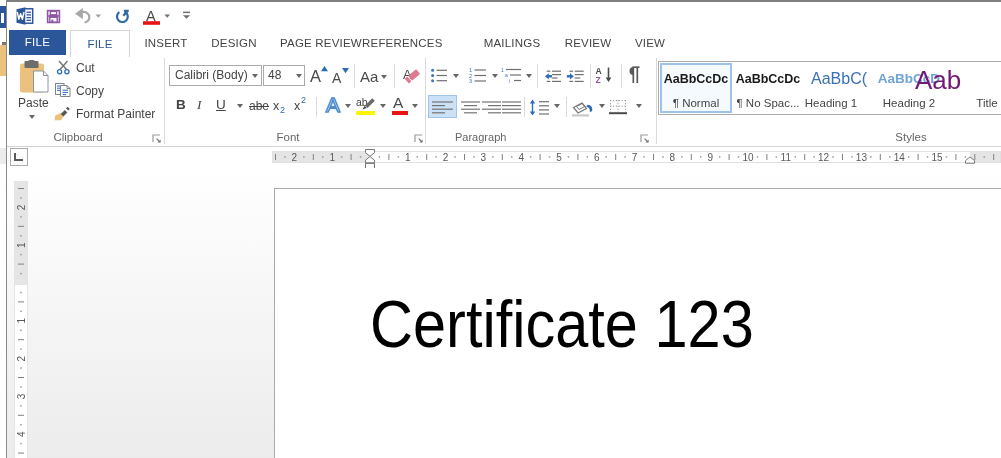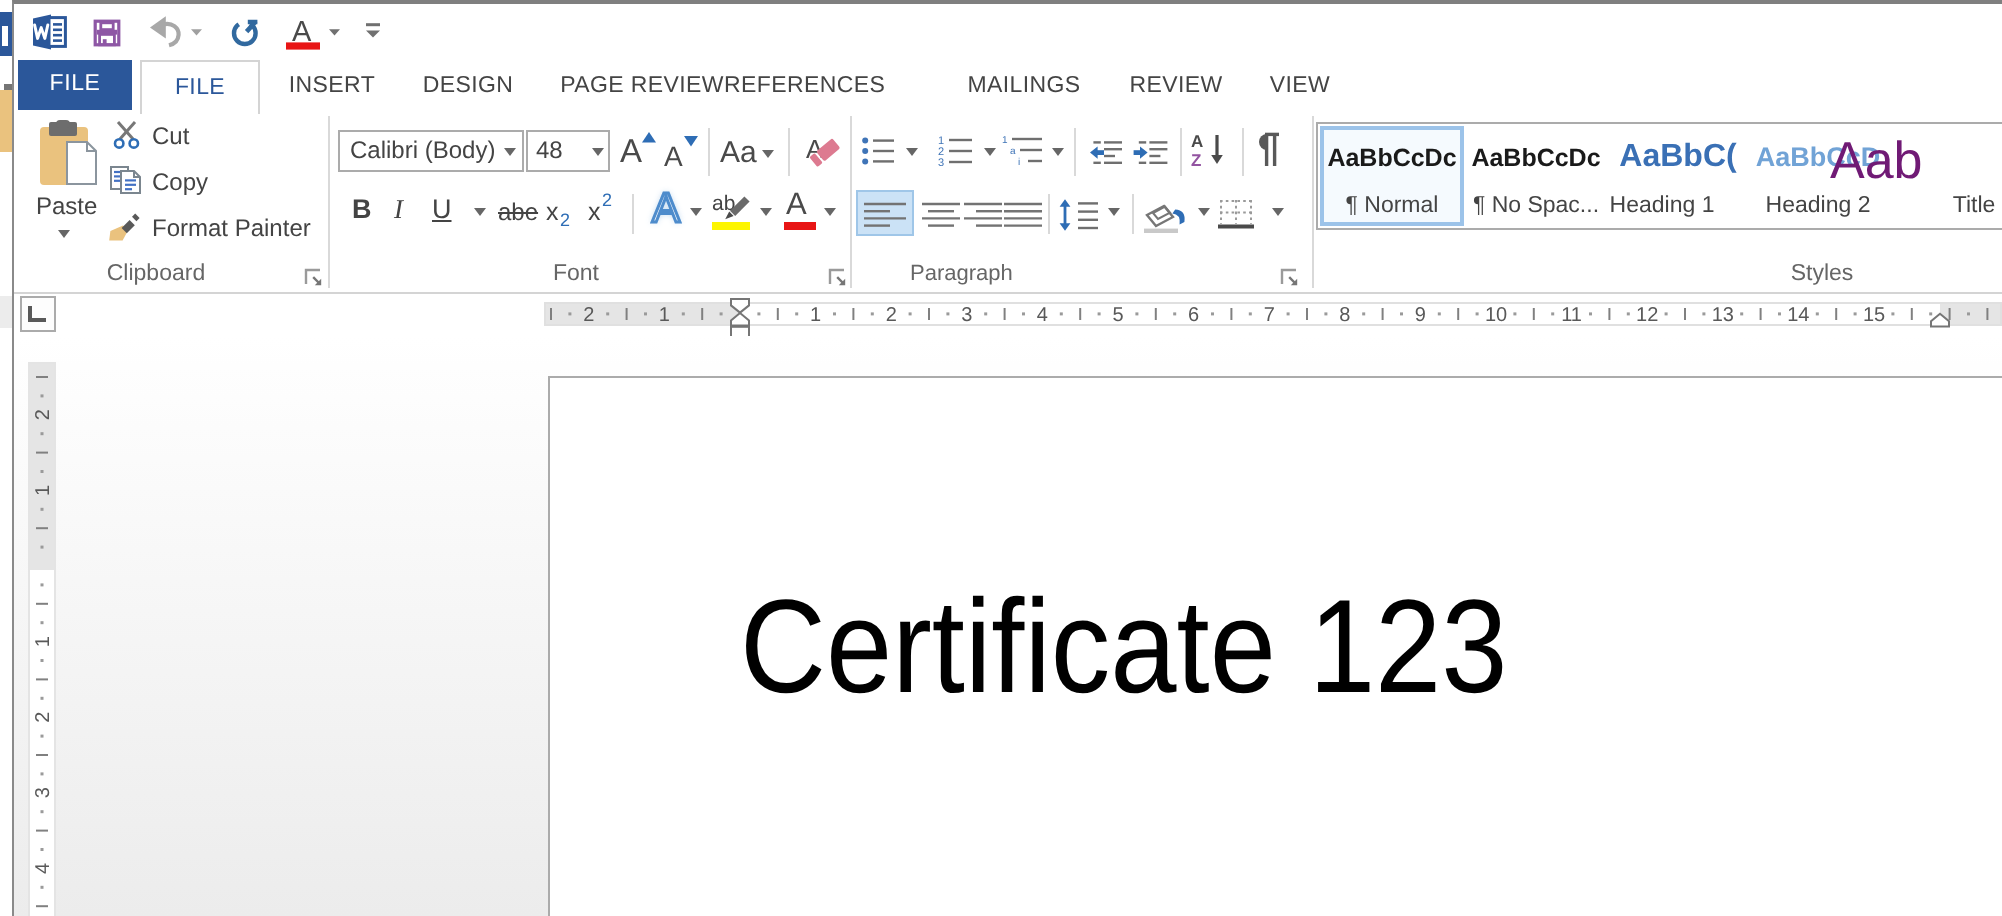--- a/index.html
+++ b/index.html
@@ -307,21 +307,21 @@
 <path d="M1,8 V1 H8" fill="none" stroke="#9a9a9a" stroke-width="1.2"></path>
 <path d="M4.6,4.6 l3.4,3.4" fill="none" stroke="#767676" stroke-width="1.2"></path>
 <path d="M8.6,5.4 v3.2 h-3.2 z" fill="#767676"></path>
 </svg>
     <div class="abs" style="left:658px;top:61px;width:343px;height:54px;border:1px solid #ababab;border-right:none;background:#fff"></div>
     <div class="abs" style="left:660px;top:63px;width:72px;height:50px;border:2px solid #9cc3e9;background:#f5fafe"></div>
     <div class="abs" style="left:636px;top:64px;width:120px;text-align:center;font-size:12.5px;font-weight:600;color:#1a1a1a;line-height:30px;white-space:nowrap">AaBbCcDc</div>
     <div class="abs" style="left:636px;top:97px;width:120px;text-align:center;font-size:11.5px;color:#444;white-space:nowrap">¶ Normal</div>
     <div class="abs" style="left:708px;top:64px;width:120px;text-align:center;font-size:12.5px;font-weight:600;color:#1a1a1a;line-height:30px;white-space:nowrap">AaBbCcDc</div>
     <div class="abs" style="left:708px;top:97px;width:120px;text-align:center;font-size:11.5px;color:#444;white-space:nowrap">¶ No Spac...</div>
-    <div class="abs" style="left:779px;top:64px;width:120px;text-align:center;font-size:16px;font-weight:700;color:#3a70b5;line-height:30px;white-space:nowrap">AaBbC‌(</div>
+    <div class="abs" style="left:779px;top:64px;width:120px;text-align:center;font-size:16px;font-weight:400;color:#3a70b5;line-height:30px;white-space:nowrap">AaBbC‌(</div>
     <div class="abs" style="left:779px;top:97px;width:104px;text-align:center;font-size:11.5px;color:#444;white-space:nowrap">Heading 1</div>
     <div class="abs" style="left:849px;top:64px;width:120px;text-align:center;font-size:13.5px;font-weight:700;color:#71a3d6;line-height:30px;white-space:nowrap">AaBbCcD</div>
     <div class="abs" style="left:849px;top:97px;width:120px;text-align:center;font-size:11.5px;color:#444;white-space:nowrap">Heading 2</div>
     <div class="abs" style="left:915px;top:64px;font-size:26px;color:#701a75;line-height:32px;white-space:nowrap">Aab</div>
     <div class="abs" style="left:957px;top:97px;width:60px;text-align:center;font-size:11.5px;color:#444;white-space:nowrap">Title</div>
     <div class="tx" style="left:861px;top:131px;width:100px;text-align:center;color:#666;font-size:11.5px">Styles</div>
     <div class="abs" style="left:10px;top:148px;width:18px;height:18px;background:#fdfdfd;border:1px solid #ababab"></div>
     <svg width="10" height="10" viewBox="0 0 10 10" style="position:absolute;left:14px;top:152px">
       <path d="M1,1 v7 h8" fill="none" stroke="#595959" stroke-width="2"></path>
     </svg>

